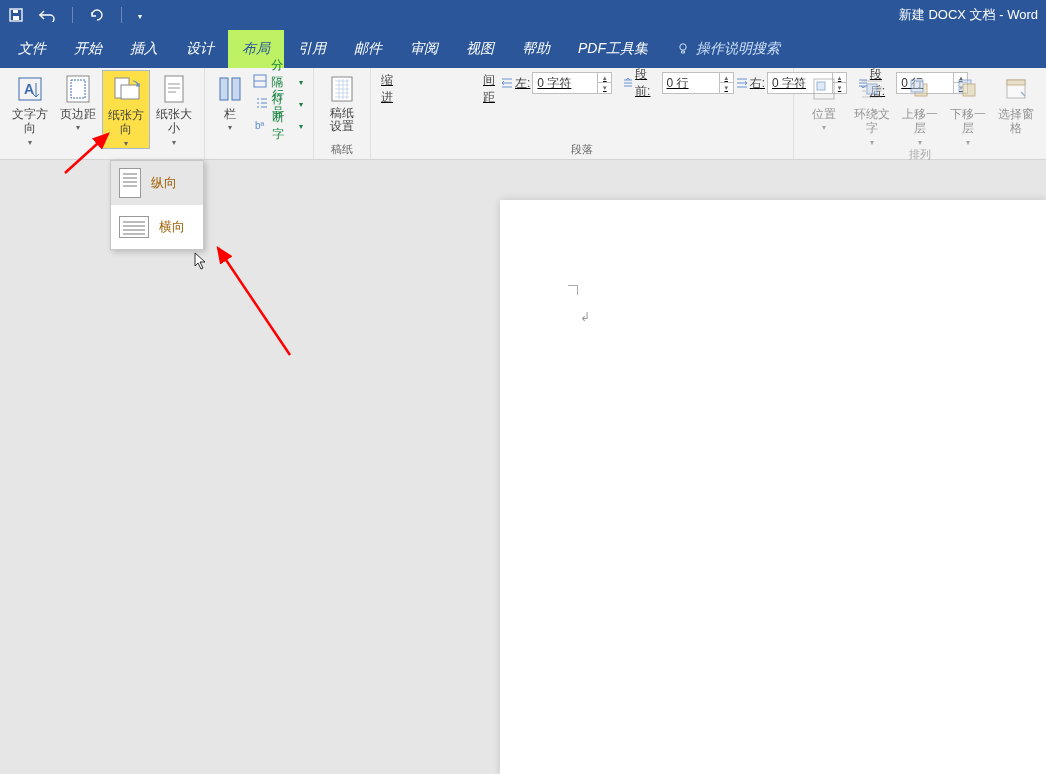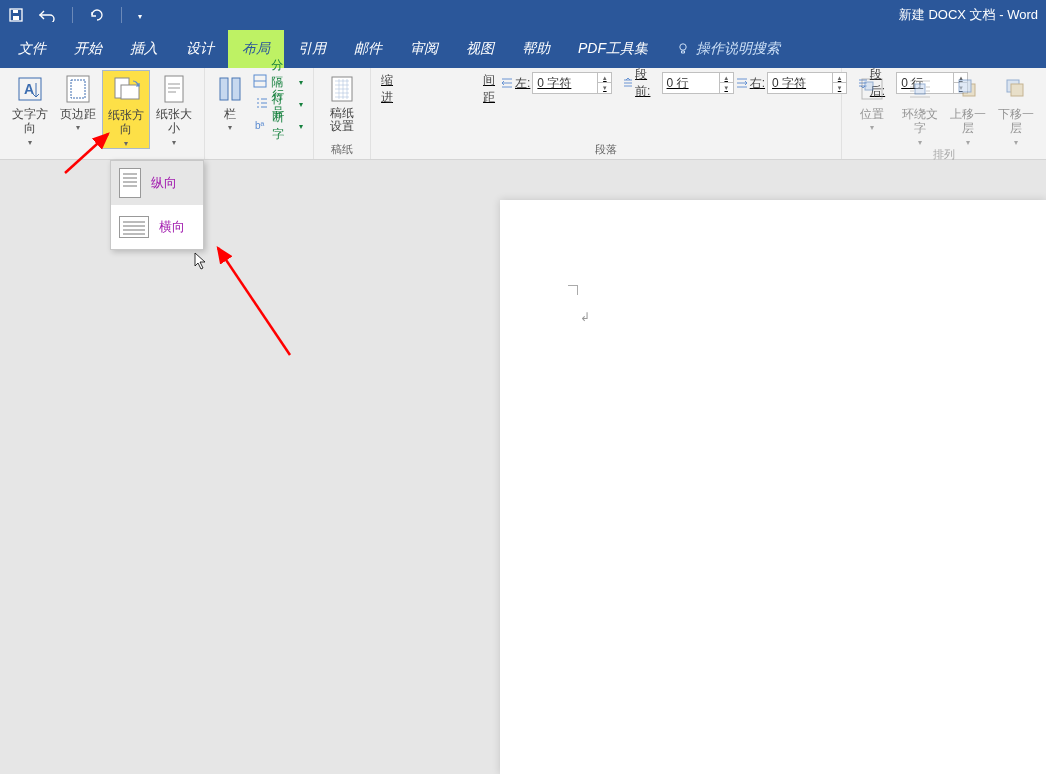--- a/index.html
+++ b/index.html
@@ -135,21 +135,21 @@
     position:absolute;
     left:110px; top:160px;
     width:94px;
     background:#fff;
     border:1px solid #c8c8c8;
     box-shadow:2px 2px 6px rgba(0,0,0,0.2);
     z-index:50;
   }
   .orientation-menu .item{
     display:flex;align-items:center;gap:10px;
-    height:44px;padding:4px 8px;font-size:13px;color:#a21caf;cursor:pointer;
+    height:44px;padding:4px 8px;font-size:13px;color:#a16207;cursor:pointer;
   }
   .orientation-menu .item.selected{background:#e6e6e6;}
   .page-ico{width:26px;height:32px;border:1px solid #999;background:#fff;position:relative;}
   .page-ico.portrait{width:22px;height:30px;}
   .page-ico.landscape{width:30px;height:22px;}
   .page-ico::after{content:"";position:absolute;left:3px;top:4px;right:3px;height:2px;background:#bbb;box-shadow:0 4px 0 #bbb,0 8px 0 #bbb,0 12px 0 #bbb;}
   .cursor-arrow{position:absolute;left:194px;top:252px;font-size:14px;color:#111;z-index:60;pointer-events:none;}
   
   .arrow-svg{position:absolute;z-index:40;pointer-events:none;}
   svg{display:block}
@@ -428,20 +428,30 @@
       <div class="bigbtn">
         <div class="icon-large">
             <svg width="26" height="26">
               <rect x="4" y="4" width="12" height="12" fill="#c7d8ef" stroke="#4a77b4"></rect>
               <rect x="8" y="8" width="12" height="12" fill="#e0cfa8" stroke="#a08040"></rect>
             </svg>
           </div>
         <span>下移一层</span>
         <span class="dropdown-arrow">▾</span>
       </div>
+      <div class="bigbtn">
+        <div class="icon-large">
+            <svg width="26" height="26">
+              <rect x="4" y="4" width="18" height="18" fill="#fff" stroke="#888"></rect>
+              <rect x="4" y="4" width="18" height="5" fill="#e0cfa8" stroke="#a08040"></rect>
+              <path d="M18 16 L22 20" stroke="#4a77b4" stroke-width="1.5"></path>
+            </svg>
+          </div>
+        <span>选择窗格</span>
+      </div>
     </div>
     <div class="group-label">排列</div>
   </div>
 
 </div>
 
 <div class="orientation-menu">
   <div class="item selected">
     <div class="page-ico portrait"></div>
     <span>纵向</span>

